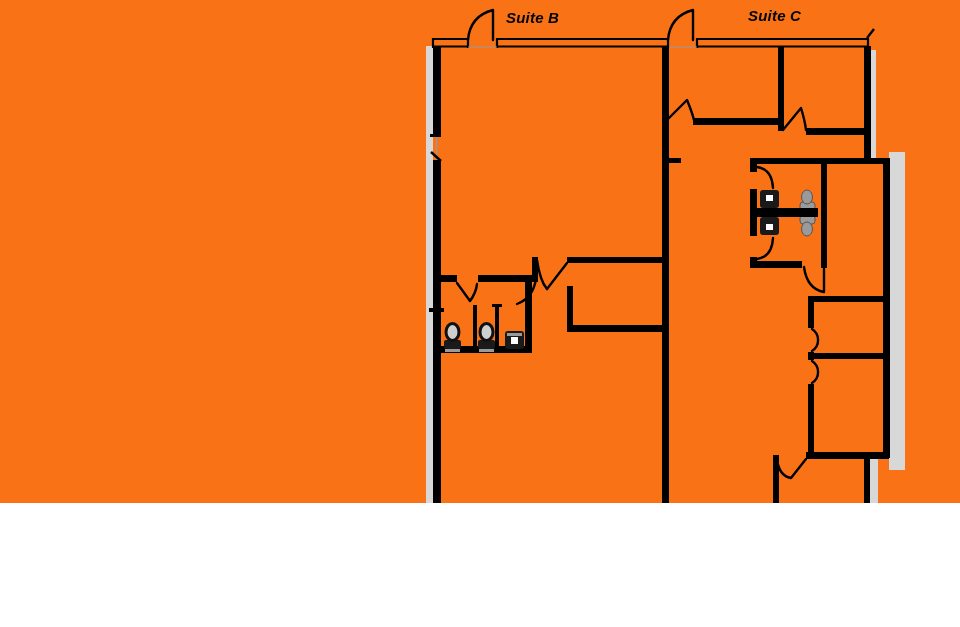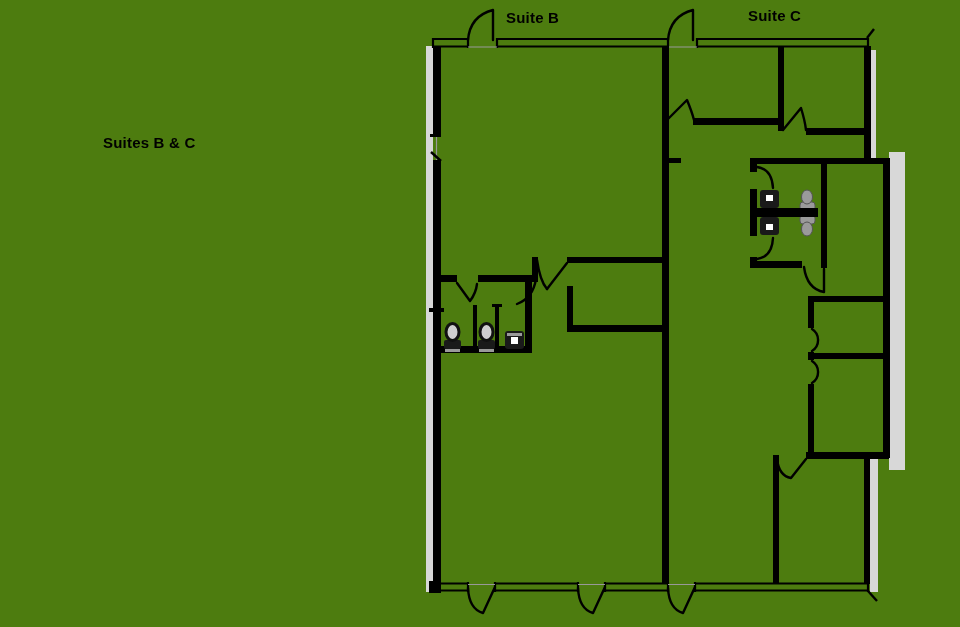--- a/index.html
+++ b/index.html
@@ -1,17 +1,17 @@
 <!DOCTYPE html>
 <html><head>
 <meta charset="utf-8">
 <style>
   html,body{margin:0;padding:0;background:#fff;}
-  #stage{position:relative;width:960px;height:627px;background:#4d7c0f;overflow:hidden;
-         font-family:"Liberation Sans",sans-serif;}
+  #stage{position:relative;width:960px;height:503px;background:#f97316;overflow:hidden;
+         font-family:"Liberation Sans",sans-serif;font-style:italic;}
   #plan-svg{position:absolute;left:0;top:0;}
   .plan-label{position:absolute;font-weight:bold;font-size:15px;color:#000;
               letter-spacing:0.2px;white-space:nowrap;}
   #label-suite-b{left:506px;top:9px;}
   #label-suite-c{left:748px;top:7px;}
   #address-block{left:103px;top:132px;line-height:21px;}
 </style>
 </head>
 <body>
 
@@ -157,16 +157,15 @@
       <g>
         <rect x="760" y="217" width="19" height="18" rx="3" fill="#1a1a1a"></rect>
         <rect x="766" y="224" width="7" height="6" fill="#fff"></rect>
       </g>
     </g>
   </svg>
 
   <div class="plan-label" id="label-suite-b">Suite B</div>
   <div class="plan-label" id="label-suite-c">Suite C</div>
   <div class="plan-label" id="address-block">
-    <div>Suites B &amp; C</div>
   </div>
 
 </div>
 
 </body></html>

